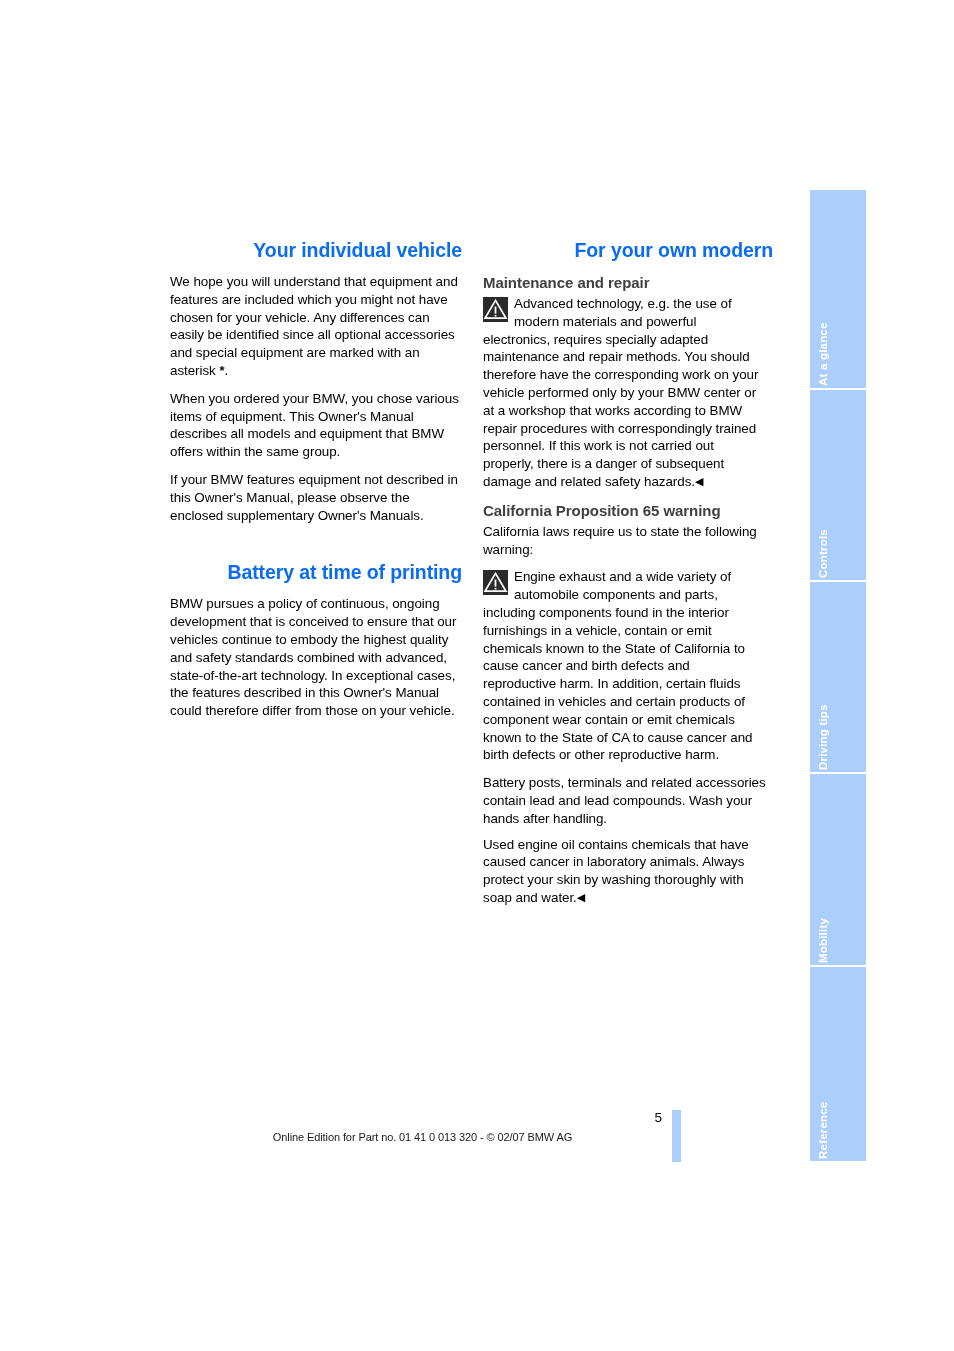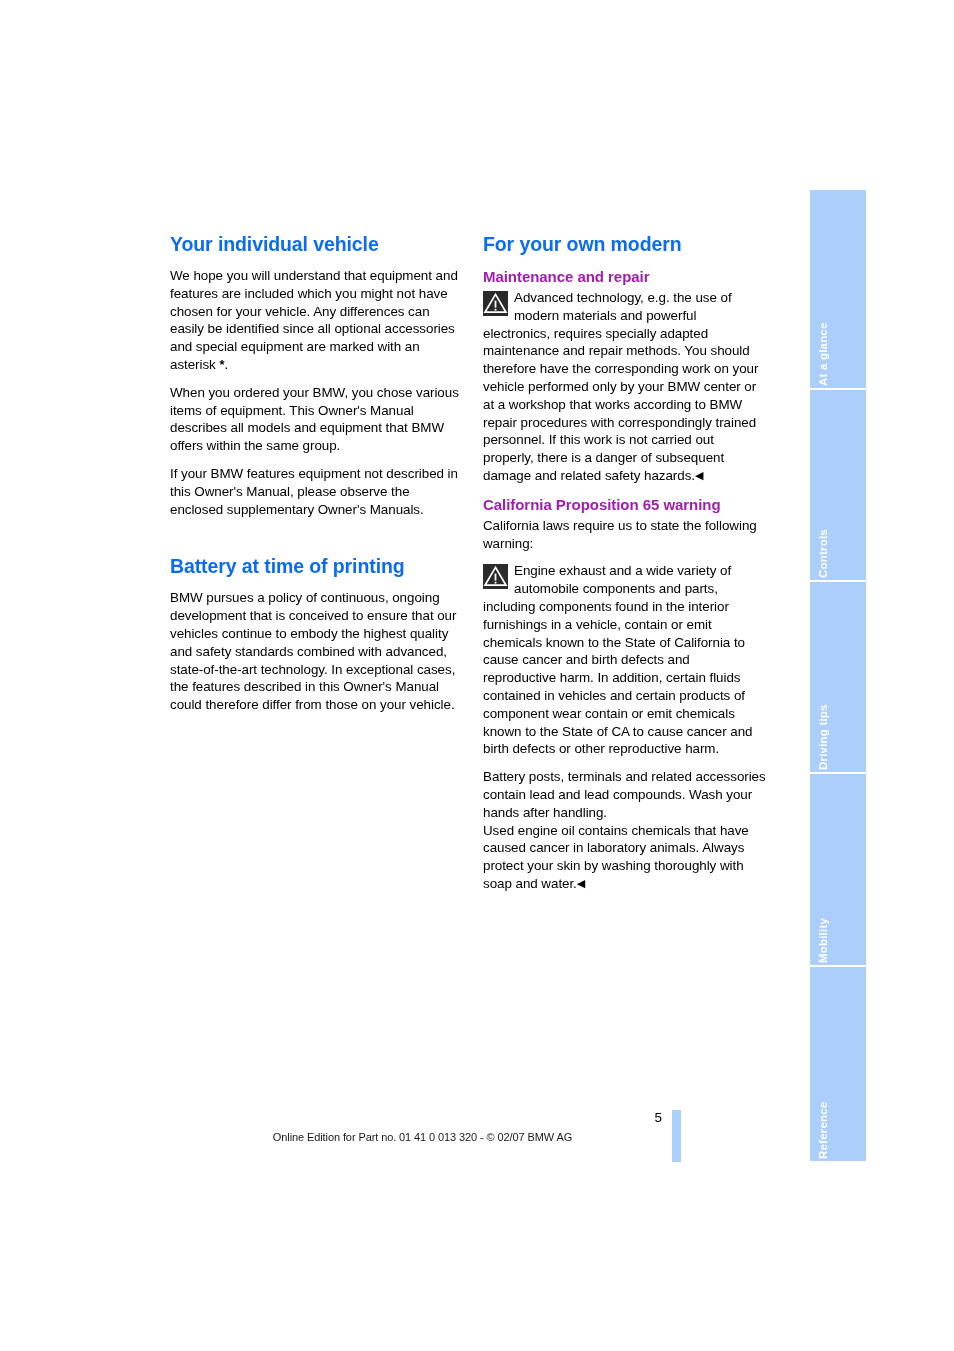--- a/index.html
+++ b/index.html
@@ -27,44 +27,45 @@
     top: 222px;
   }
   .col-left  { left: 170px; width: 292px; }
   .col-right { left: 483px; width: 290px; }
 
   h1.section-title {
     font-size: 19.5px;
     line-height: 24px;
     font-weight: bold;
     color: #0a6cf3;
-    margin: 10px 0 11px 0;
+    margin: 16px 0 11px 0;
     letter-spacing: -0.1px;
+    text-align: right;
   }
   h1.section-title.spaced { margin-top: 36px; }
 
   h2.sub-title {
     font-size: 15px;
     line-height: 19px;
     font-weight: bold;
-    color: #a21caf;
+    color: #404040;
     margin: 0 0 3px 0;
     letter-spacing: -0.05px;
   }
   h2.sub-title.spaced { margin-top: 8px; }
 
   p.body {
     font-size: 13.4px;
     line-height: 17.8px;
     color: #000000;
     margin: 0 0 10px 0;
     letter-spacing: -0.05px;
     text-align: left;
   }
-  p.body.tight { margin-bottom: 0; }
+  p.body.tight { margin-bottom: 8px; }
 
   .asterisk {
     font-weight: bold;
     font-size: 13px;
   }
 
   
   .warn-block {
     position: relative;
     margin: 0 12px 10px 0;

